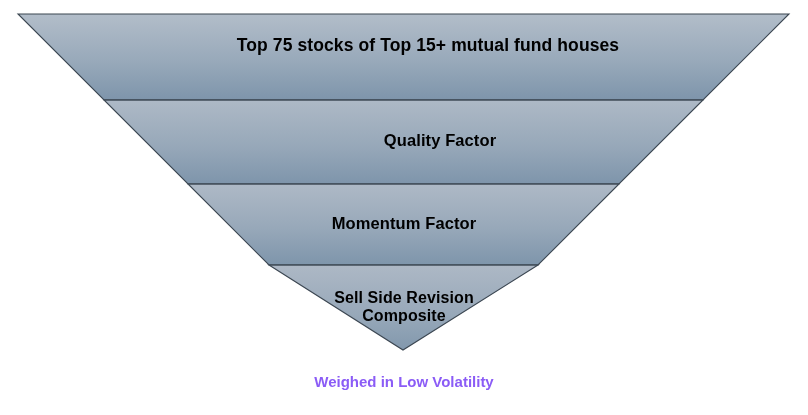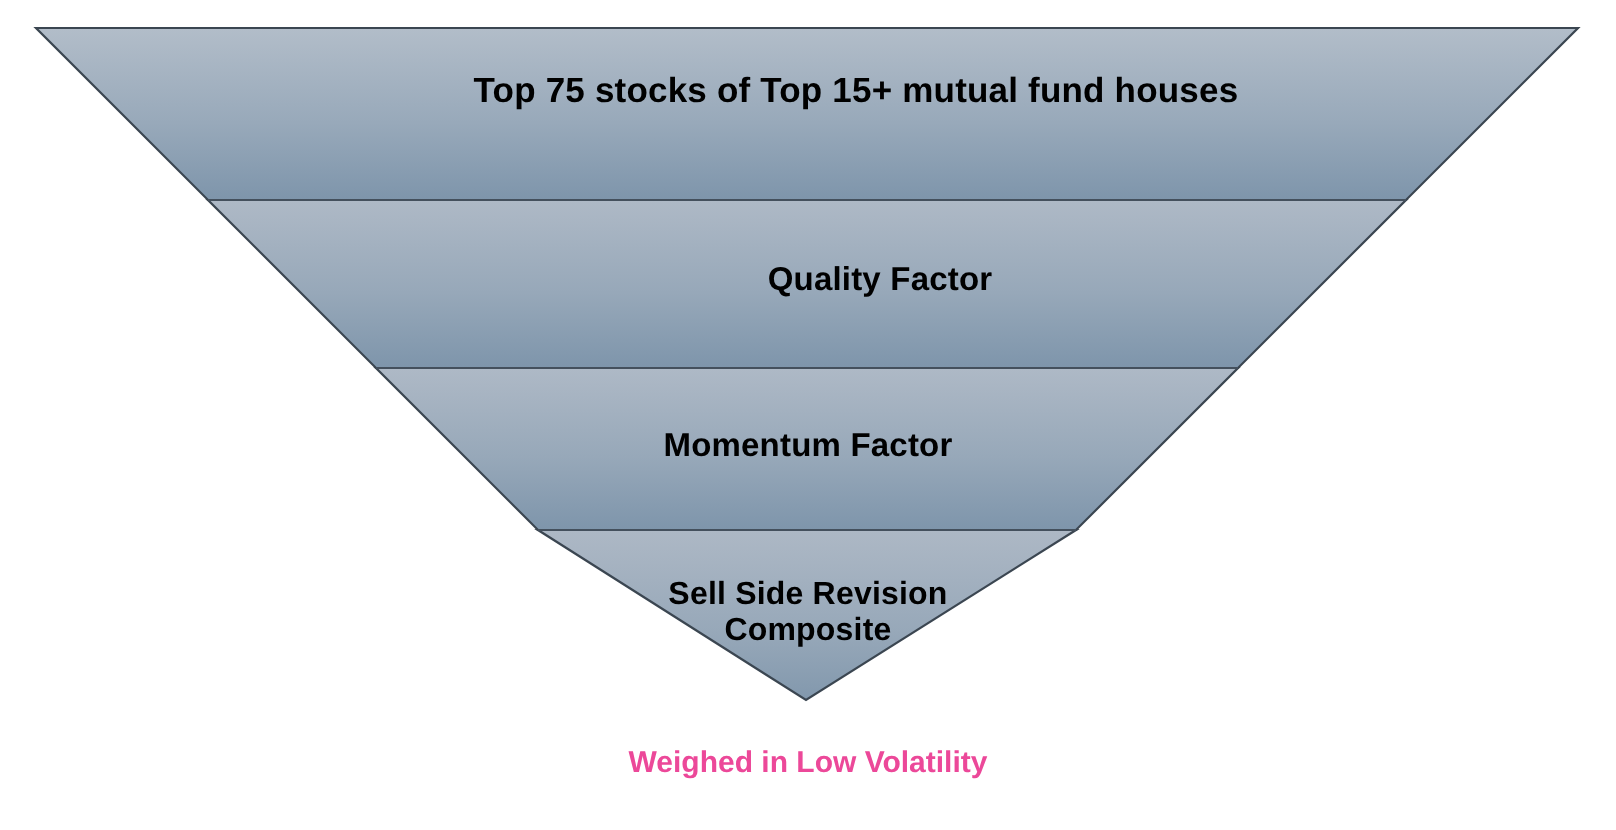--- a/index.html
+++ b/index.html
@@ -50,21 +50,21 @@
   #band-label-2 { top: 131px; font-size: 16.5px; padding-left: 36px; }
   #band-label-3 { top: 214px; font-size: 16.5px; }
   #band-label-4 { top: 289px; font-size: 16px; }
 
   #funnel-caption {
     position: absolute;
     left: 0;
     top: 373px;
     width: 808px;
     text-align: center;
-    color: #ec4899;
+    color: #8b5cf6;
     font-weight: bold;
     font-size: 15px;
     font-family: "Liberation Sans", sans-serif;
   }
 </style>
 </head>
 <body>
 
 <div id="funnel-diagram">
 

